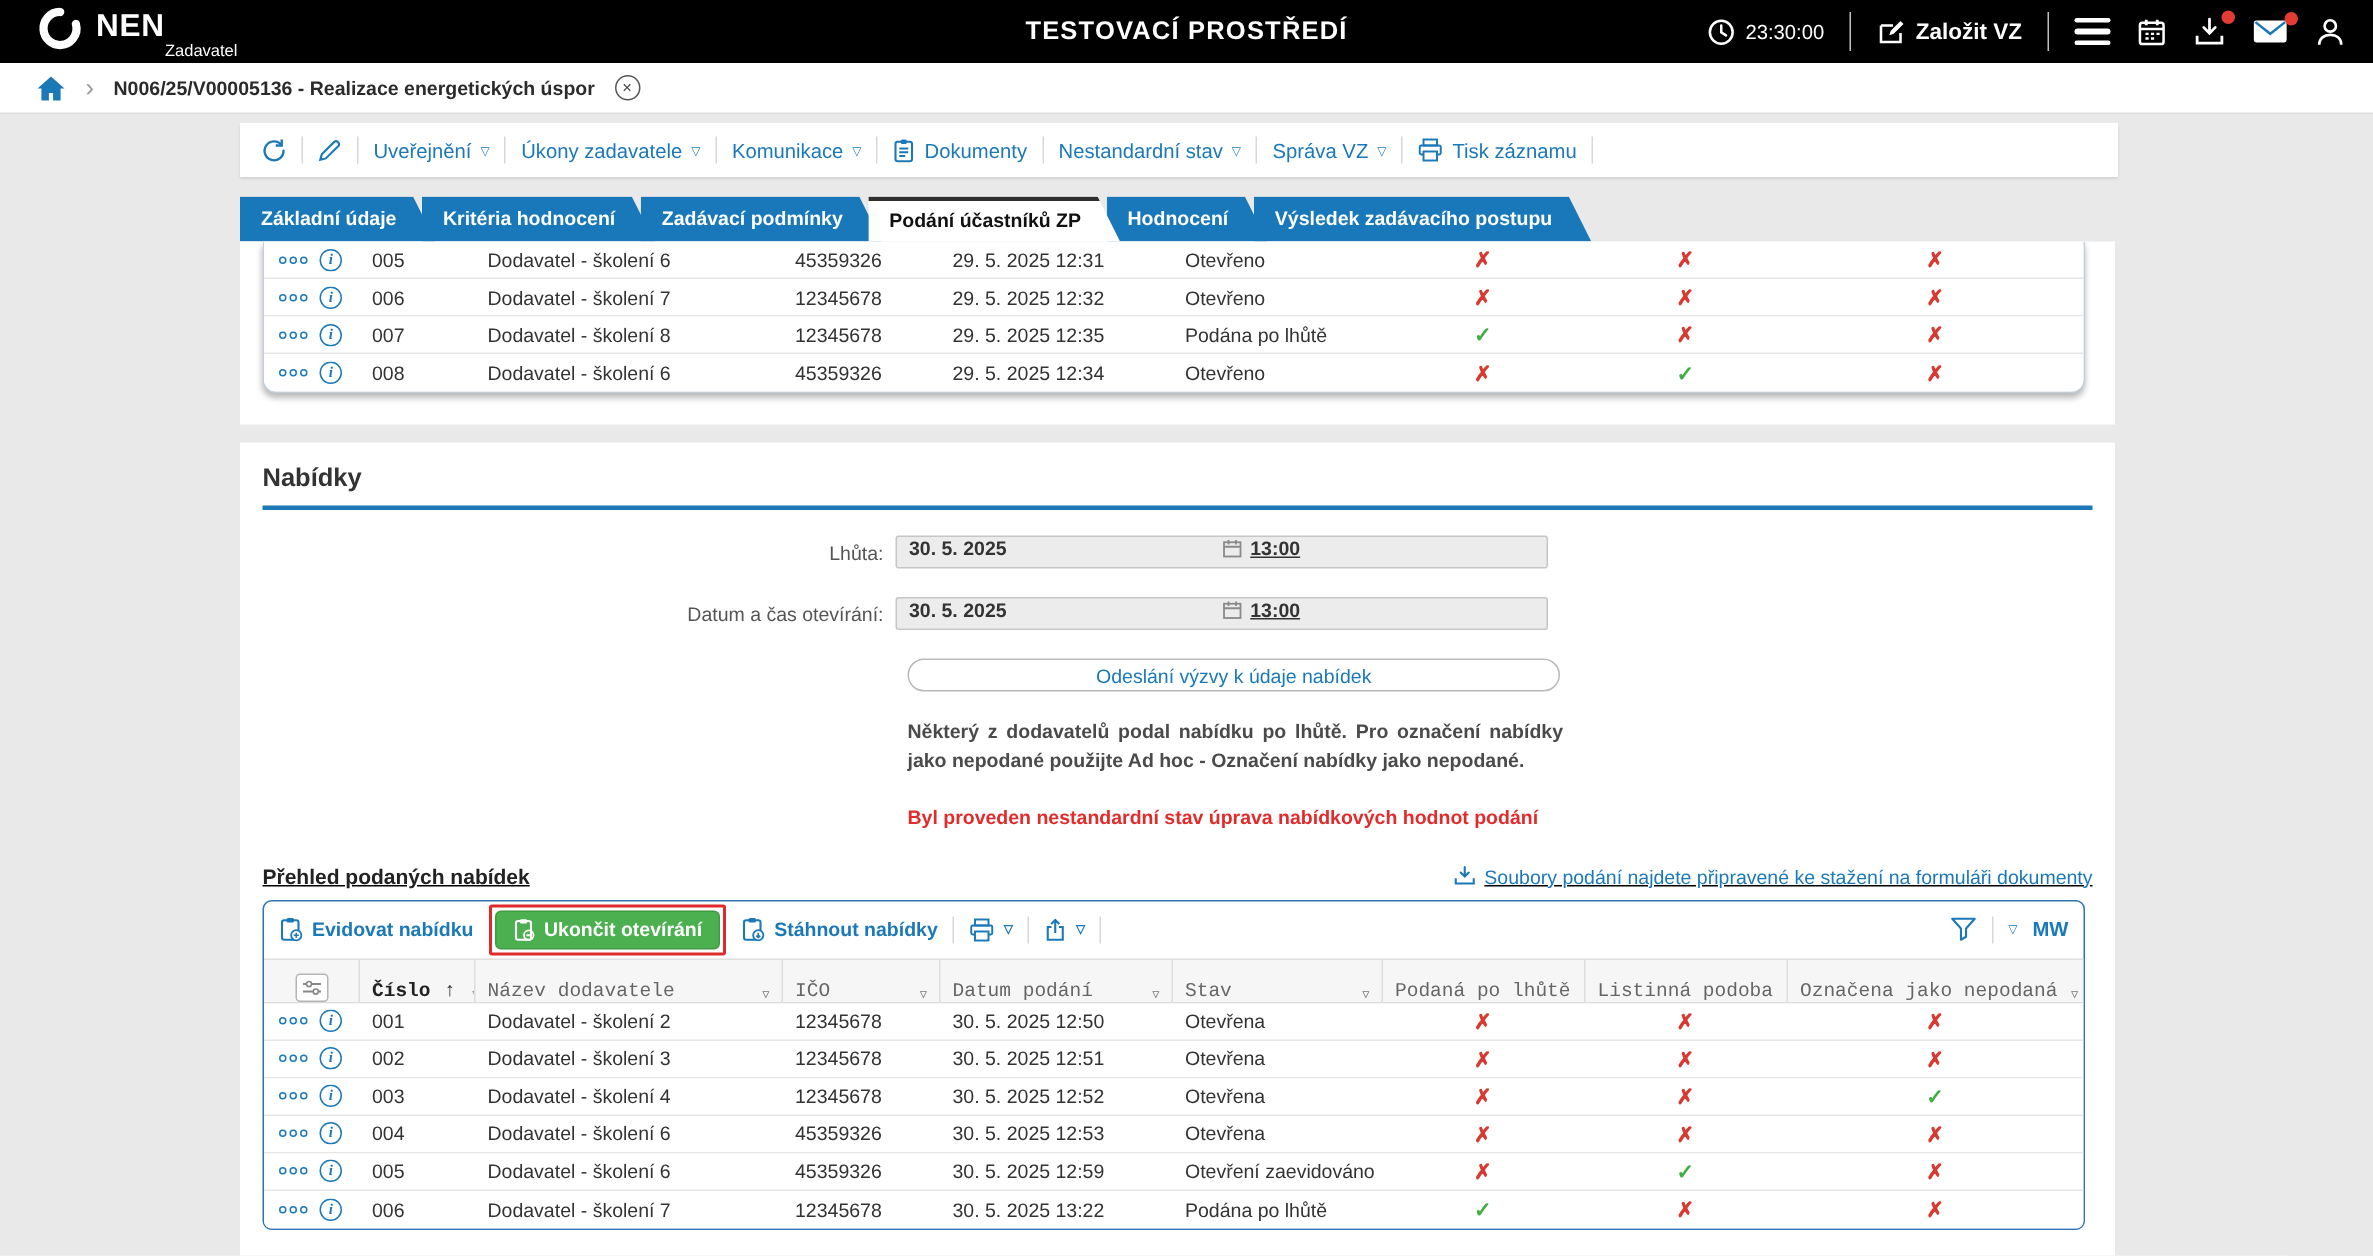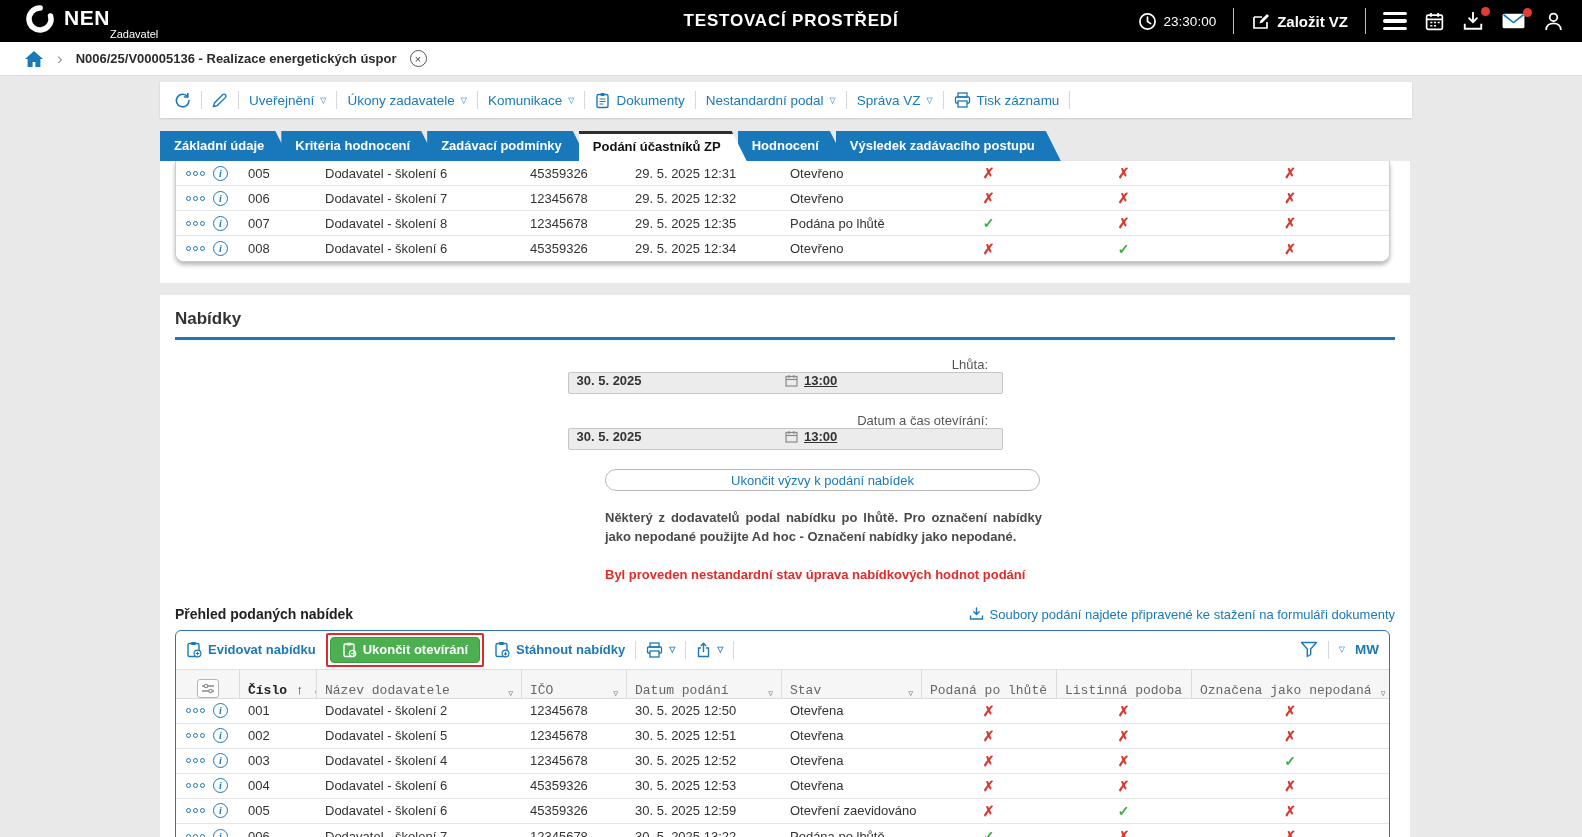--- a/index.html
+++ b/index.html
@@ -74,36 +74,36 @@
     color:#1b79b8; font-size:10px; font-family:"Liberation Serif", serif; font-style:italic;
     font-weight:bold; display:flex; align-items:center; justify-content:center; cursor:pointer; }
   .check { text-align:center; padding-left:0; font-weight:bold; font-size:14px; }
   .check-yes { color:#3faf41; }
   .check-no  { color:#d63a30; }
 
   
   .section-title { margin-top:14px; font-size:17px; font-weight:bold; color:#333;
     padding-bottom:8px; border-bottom:3px solid #1b79b8; }
   .form-area { margin-top:17px; }
-  .form-row { display:flex; align-items:center; margin-bottom:19px;flex-direction:column; }
+  .form-row { display:flex; align-items:center; margin-bottom:19px; }
   .form-label { width:422px; text-align:right; padding-right:8px; font-size:13px; color:#555; }
   .form-field { width:435px; height:22px; background:#ececec; border:1px solid #c6c6c6;
     border-radius:2px; display:flex; align-items:flex-start; font-size:13px; font-weight:bold;
     color:#333; position:relative; }
   .form-field .date { padding-left:8px; }
   .time-part { position:absolute; left:50%; display:flex; align-items:center; gap:6px;text-decoration:underline; }
   .send-btn { margin-left:430px; margin-top:19px; width:435px; height:22px; background:#fff;
     border:1px solid #b9b9b9; border-radius:11px; color:#1b79b8; font-size:13px;
     display:flex; align-items:center; justify-content:center; cursor:pointer; }
   .late-notice { margin-left:430px; margin-top:18px; width:437px; font-size:13px;
     font-weight:bold; color:#4a4a4a; text-align:justify; line-height:1.45; }
   .nonstandard-alert { margin-left:430px; margin-top:20px; font-size:13px; font-weight:bold;
     color:#e22b2b; white-space:nowrap; }
 
-  .overview-head { margin-top:24px; display:flex; align-items:flex-end; justify-content:space-between; }
+  .overview-head { margin-top:24px; display:flex; align-items:flex-end; justify-content:space-between;text-decoration:underline; }
   .overview-title { font-size:14px; font-weight:bold; color:#222; }
   .download-link { display:flex; align-items:center; gap:6px; color:#1b79b8; font-size:13px; cursor:pointer; }
 
   .otable { margin-top:8px; width:1215px; border:1px solid #2e74b5; border-radius:6px;
     background:#fff; overflow:hidden; }
   .otable-toolbar { height:38px; display:flex; align-items:center; gap:10px; padding:0 10px;
     color:#1b79b8; }
   .ot-item { display:flex; align-items:center; gap:6px; font-size:13px; font-weight:bold;
     cursor:pointer; white-space:nowrap; }
   .annotate-red { border:2px solid #dd2a2a; padding:2px; border-radius:2px; }
@@ -226,21 +226,21 @@
   <span class="rt-item">
     <svg width="15" height="17" viewBox="0 0 15 17">
       <rect x="2" y="2.5" width="11" height="13" rx="1.5" fill="none" stroke="#1b79b8" stroke-width="1.4"></rect>
       <rect x="5.5" y="1" width="4" height="3" rx="1" fill="#1b79b8"></rect>
       <path d="M4.5 7h6M4.5 9.5h6M4.5 12h4" stroke="#1b79b8" stroke-width="1.2"></path>
     </svg>
     <span>Dokumenty</span>
   </span>
   <span class="rt-divider"></span>
   <span class="rt-item">
-    <span>Nestandardní podal</span>
+    <span>Nestandardní stav</span>
     <span class="chev">▽</span>
   </span>
   <span class="rt-divider"></span>
   <span class="rt-item">
     <span>Správa VZ</span>
     <span class="chev">▽</span>
   </span>
   <span class="rt-divider"></span>
   <span class="rt-item">
     <svg width="17" height="16" viewBox="0 0 17 16">
@@ -370,21 +370,21 @@
             <rect x="1" y="2.5" width="11" height="9.5" fill="none" stroke="#8a8a8a" stroke-width="1.2"></rect>
             <path d="M1 5.5h11" stroke="#8a8a8a" stroke-width="1.2"></path>
             <path d="M4 1v3M9 1v3" stroke="#8a8a8a" stroke-width="1.2"></path>
           </svg>
           <span>13:00</span>
         </span>
       </div>
     </div>
   </div>
 
-  <div class="send-btn">Ukončit výzvy k podání nabídek</div>
+  <div class="send-btn">Odeslání výzvy k údaje nabídek</div>
 
   <div class="late-notice">Některý z dodavatelů podal nabídku po lhůtě. Pro označení nabídky jako nepodané použijte Ad hoc - Označení nabídky jako nepodané.</div>
 
   <div class="nonstandard-alert">Byl proveden nestandardní stav úprava nabídkových hodnot podání</div>
 
   <div class="overview-head">
     <div class="overview-title">Přehled podaných nabídek</div>
     <div class="download-link">
       <svg width="15" height="14" viewBox="0 0 15 14">
         <path d="M7.5 1v6M4.8 4.7L7.5 7.4l2.7-2.7" fill="none" stroke="#1b79b8" stroke-width="1.4" stroke-linecap="round"></path>
@@ -521,21 +521,21 @@
         <div class="trow">
           <div class="cell actions">
             <span class="dots-icon">
               <i></i>
               <i></i>
               <i></i>
             </span>
             <span class="info-icon">i</span>
           </div>
           <div class="cell">002</div>
-          <div class="cell">Dodavatel - školení 5</div>
+          <div class="cell">Dodavatel - školení 3</div>
           <div class="cell">12345678</div>
           <div class="cell">30. 5. 2025 12:51</div>
           <div class="cell">Otevřena</div>
           <div class="cell check check-no">✗</div>
           <div class="cell check check-no">✗</div>
           <div class="cell check check-no">✗</div>
         </div>
 
         <div class="trow">
           <div class="cell actions">

